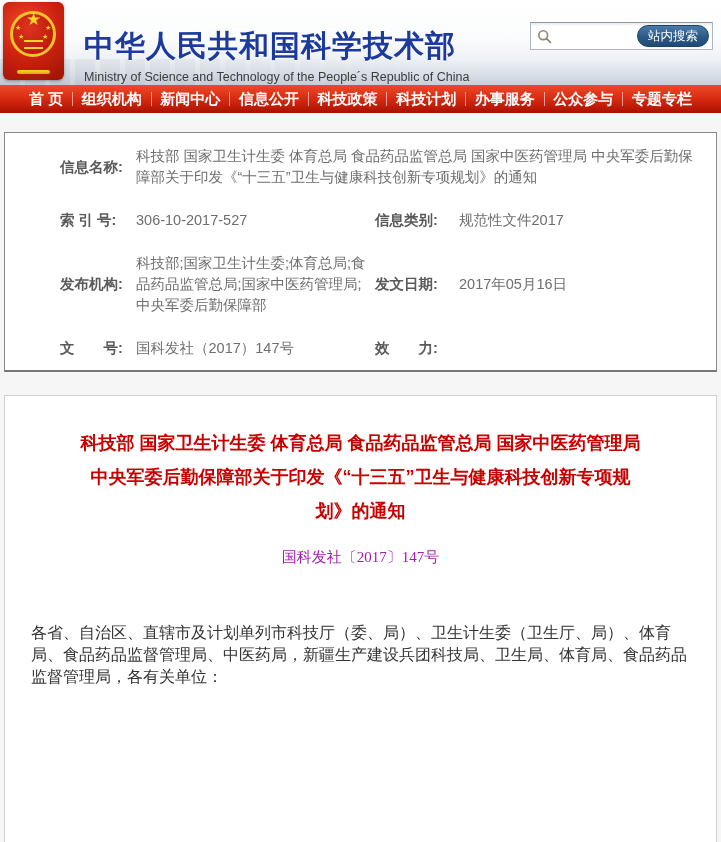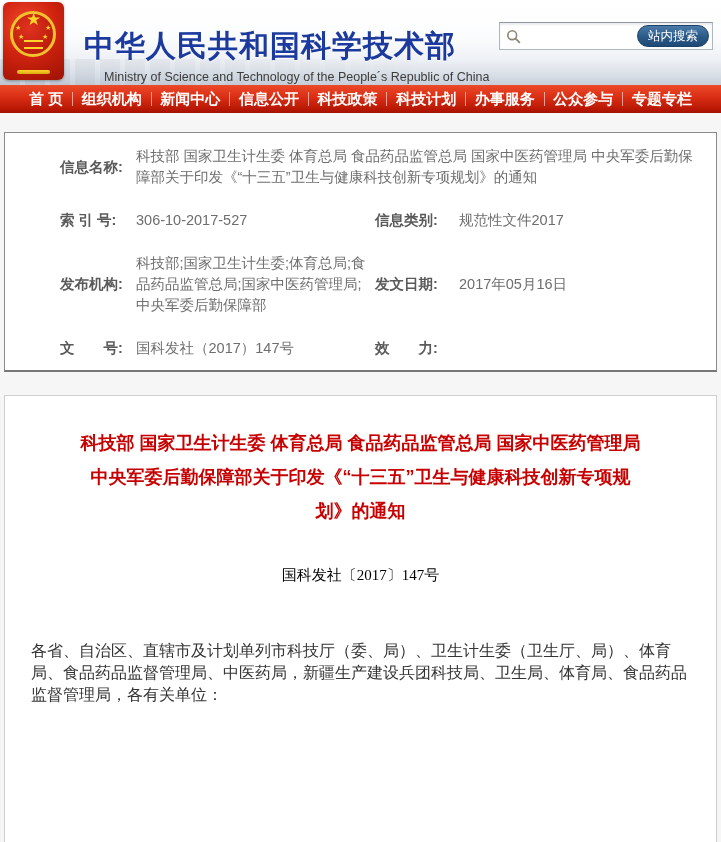--- a/index.html
+++ b/index.html
@@ -22,23 +22,23 @@
     color:#ffd42a; font-size:17px; line-height:17px; }
   .emblem-star-small { position:absolute; color:#ffd42a; font-size:7px; line-height:7px; }
   .emblem-gate { position:absolute; left:21px; top:38px; width:19px; height:9px;
     border-top:2px solid #ffd42a; border-bottom:2px solid #ffd42a; }
   .emblem-base { position:absolute; left:14px; bottom:6px; width:33px; height:4px;
     background:linear-gradient(#ffd42a,#d9a912); border-radius:2px; }
 
   .site-titles { position:absolute; left:84px; top:26px; }
   .site-title { color:#1c3a9e; font-size:30px; font-weight:bold; letter-spacing:1px;
     text-shadow:0 1px 0 rgba(255,255,255,.8); white-space:nowrap; }
-  .site-subtitle { color:#3c3c3c; font-size:12.5px; margin-top:3px; white-space:nowrap;margin-left:20px; }
+  .site-subtitle { color:#3c3c3c; font-size:12.5px; margin-top:3px; white-space:nowrap; }
 
-  .search-box { position:absolute; right:8px; top:22px; width:214px; height:28px; background:#fff;
+  .search-box { position:absolute; right:8px; top:22px; width:183px; height:28px; background:#fff;
     border:1px solid #aeb7c1; border-top-color:#8d98a4; display:flex; align-items:center;
     box-shadow:inset 0 2px 2px rgba(0,0,0,.08); }
   .search-icon { margin-left:6px; flex:0 0 auto; }
   .search-input { flex:1 1 auto; min-width:0; border:none; outline:none; height:22px;
     font-size:13px; padding:0 4px; background:transparent; }
   .search-button { flex:0 0 auto; margin-right:3px; height:22px; padding:0 10px; cursor:pointer;
     background:linear-gradient(180deg,#4a7aa8,#2b5a87 55%,#1f4a77); color:#fff; font-size:12.5px;
     border:1px solid #1c4268; border-radius:11px; line-height:20px; }
 
   
@@ -55,21 +55,21 @@
     font-size:14.5px; color:#6e6e6e; align-items:center; }
   .info-label { font-weight:bold; color:#5a5a5a; white-space:nowrap; }
   .info-value { line-height:21px; padding-left:4px; }
   .span3 { grid-column:2 / 5; }
 
   
   .doc-panel { margin:23px 4px 0 4px; background:#fff; border:1px solid #cfcfcf;
     height:560px; padding:30px 26px 0 26px; color:#333; }
   .doc-title { color:#c70000; font-weight:bold; font-size:18px; line-height:34px;
     text-align:center; padding:0 42px; font-family:"Liberation Sans", sans-serif; }
-  .doc-number { text-align:center; font-size:15px; margin-top:38px; color:#000000;
+  .doc-number { text-align:center; font-size:15px; margin-top:20px; color:#a21caf;
     font-family:"Liberation Serif", serif; }
   .doc-body { margin-top:55px; font-size:16px; line-height:22px;
     font-family:"Liberation Serif", serif; }
   .doc-body p.indent { text-indent:2em; }
 </style>
 </head>
 <body>
 
 <div class="header">
   <div class="header-building"></div>

